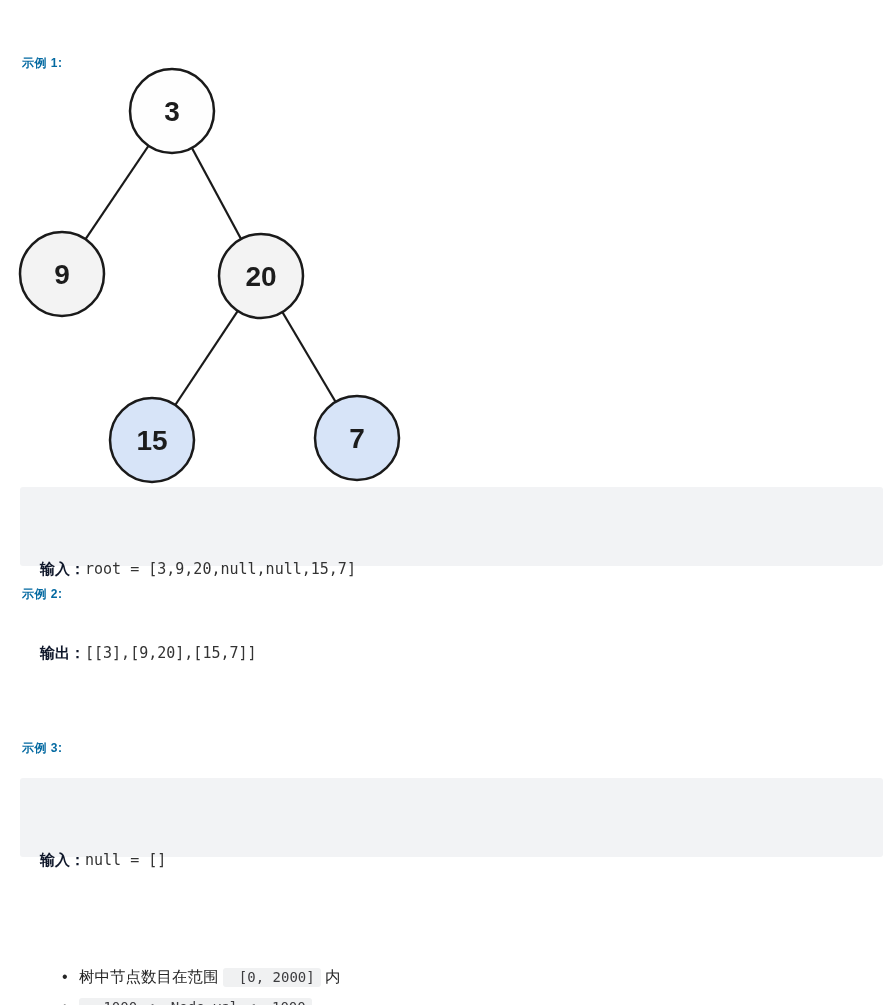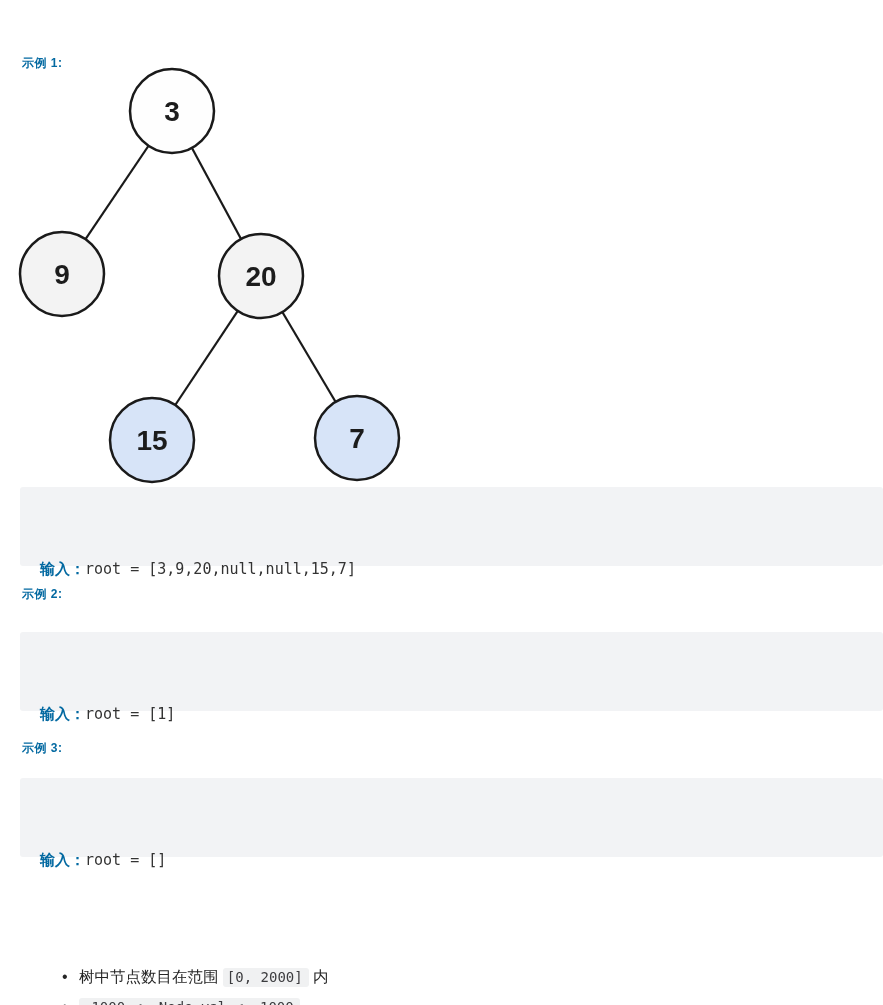--- a/index.html
+++ b/index.html
@@ -36,21 +36,21 @@
     height: 79px;
     background: #f2f3f5;
     border-radius: 3px;
     padding: 12px 20px 0 20px;
     font-family: "DejaVu Sans Mono", "Liberation Mono", monospace;
     font-size: 15px;
     line-height: 28px;
     color: #333333;
     white-space: pre;
   }
-  .io-label { font-weight: 700; color: #0369a1; }
+  .io-label { font-weight: 700; color: #0f172a; }
   .hint-list {
     position: absolute;
     left: 62px;
     top: 962px;
     list-style: none;
   }
   .hint-list li {
     position: relative;
     padding-left: 17px;
     line-height: 30px;
@@ -64,21 +64,21 @@
     top: 0;
     font-size: 16px;
     color: #262626;
   }
   .inline-code {
     font-family: "DejaVu Sans Mono", "Liberation Mono", monospace;
     font-size: 14px;
     color: #3c3c3f;
     background: #f0f1f2;
     border-radius: 3px;
-    padding: 1px 6px 2px 4px;
+    padding: 1px 6px 2px 16px;
   }
   .watermark {
     position: absolute;
     right: 12px;
     top: 965px;
     font-size: 23px;
     letter-spacing: 1px;
     color: #cbcbcb;
     text-shadow: 1px 1px 1px #ffffff, -1px -1px 1px rgba(0,0,0,0.10);
   }
@@ -115,29 +115,25 @@
     </g>
   </svg>
 
   <div class="code-block" style="top:487px">
     <div><span class="io-label">输入：</span><span>root = [3,9,20,null,null,15,7]</span></div>
     <div><span class="io-label">输出：</span><span>[[3],[9,20],[15,7]]</span></div>
   </div>
 
   <div class="section-heading" style="top:558px">示例 2:</div>
 
-  <div class="code-block" style="top:632px">
-    <div><span class="io-label">输入：</span><span>root = [1]</span></div>
-    <div><span class="io-label">输出：</span><span>[[1]]</span></div>
-  </div>
 
   <div class="section-heading" style="top:712px">示例 3:</div>
 
   <div class="code-block" style="top:778px">
-    <div><span class="io-label">输入：</span><span>root = []</span></div>
+    <div><span class="io-label">输入：</span><span>null = []</span></div>
   </div>
 
   <div class="section-heading" style="top:979px">提示:</div>
 
   <ul class="hint-list">
     <li><span>树中节点数目在范围 </span><span class="inline-code">[0, 2000]</span><span> 内</span></li>
     <li><span class="inline-code">-1000 &lt;= Node.val &lt;= 1000</span></li>
   </ul>
 
 

